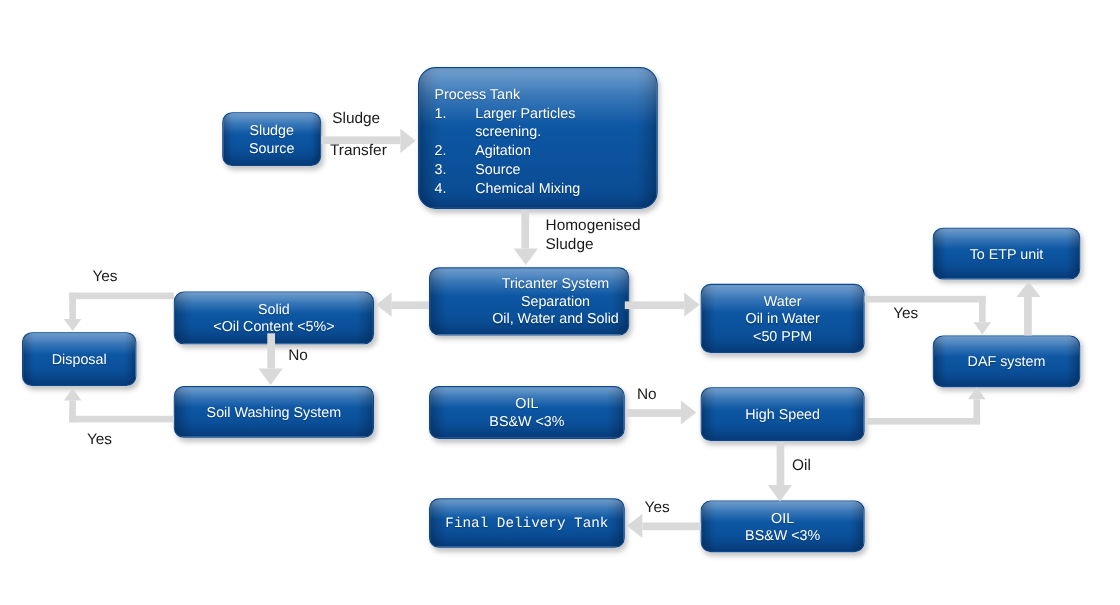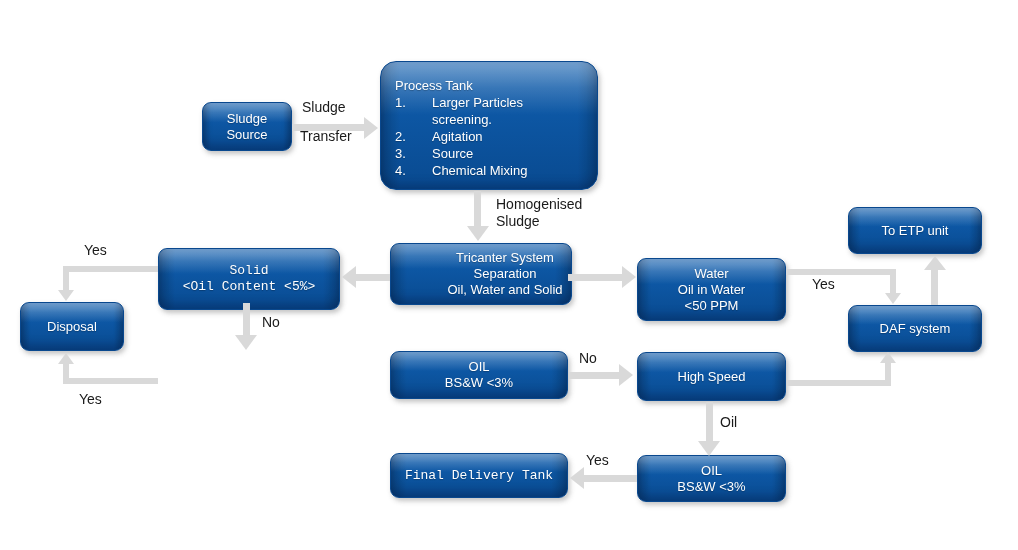--- a/index.html
+++ b/index.html
@@ -114,29 +114,32 @@
   </div>
 
   <div class="node" style="left:848px;top:207px;width:134px;height:47px;">
     <div class="line">To ETP unit</div>
   </div>
 
   <div class="node" style="left:848px;top:305px;width:134px;height:47px;">
     <div class="line">DAF system</div>
   </div>
 
-  <div class="node" style="left:158px;top:248px;width:182px;height:62px;font-family:Liberation Mono, monospace;">
+  <div class="node" style="left:158px;top:265px;width:182px;height:48px;">
     <div class="line">Solid</div>
     <div class="line">&lt;Oil Content &lt;5%&gt;</div>
   </div>
 
   <div class="node" style="left:20px;top:302px;width:104px;height:49px;">
     <div class="line">Disposal</div>
   </div>
 
+  <div class="node" style="left:158px;top:351px;width:182px;height:47px;">
+    <div class="line">Soil Washing System</div>
+  </div>
 
   <div class="node" style="left:390px;top:351px;width:178px;height:48px;">
     <div class="line">OIL</div>
     <div class="line">BS&amp;W &lt;3%</div>
   </div>
 
   <div class="node" style="left:637px;top:352px;width:149px;height:49px;gap:20px;">
     <div class="line">High Speed</div>
   </div>
 

